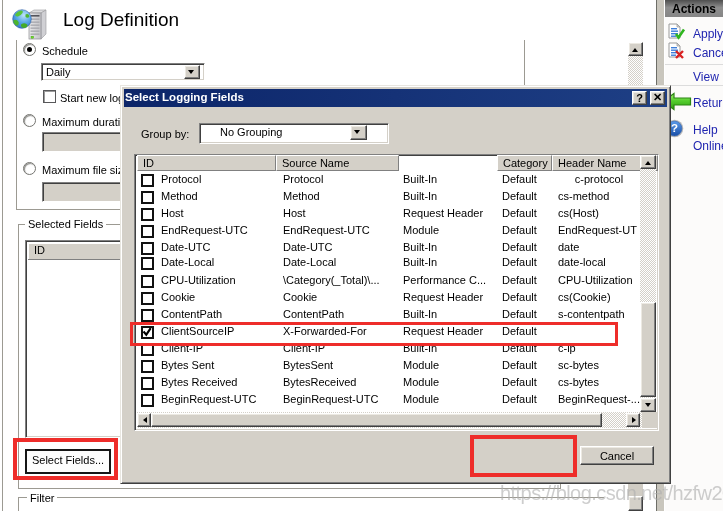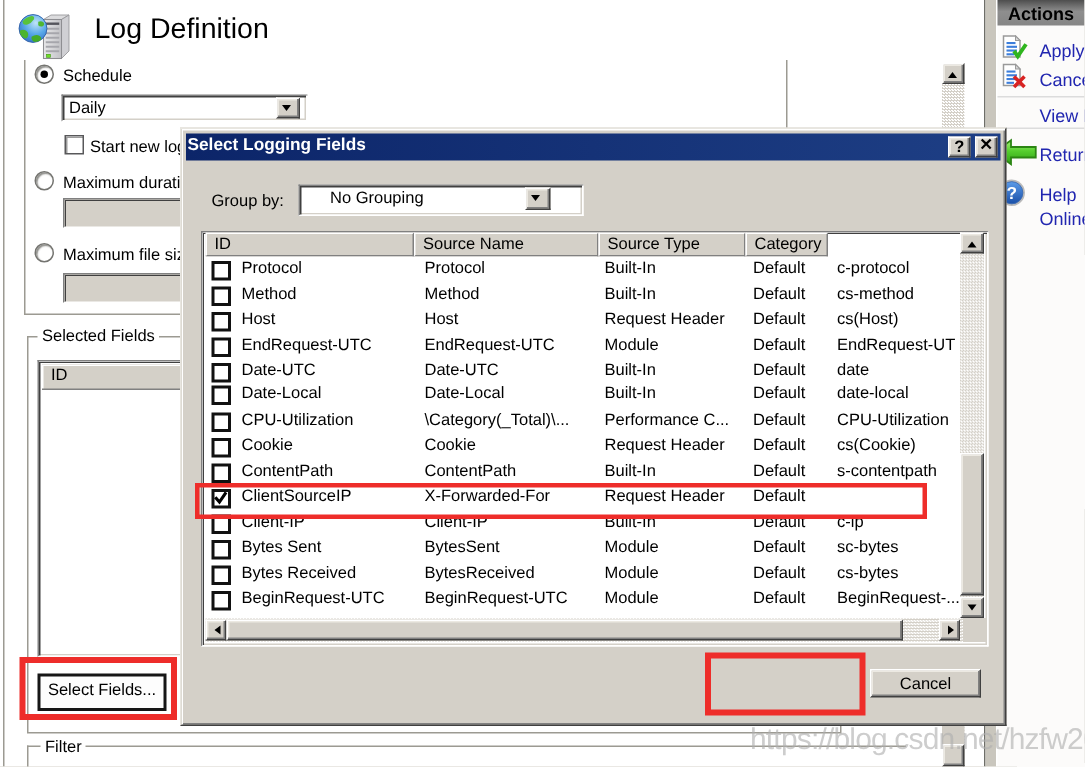--- a/index.html
+++ b/index.html
@@ -172,25 +172,25 @@
   <div style="position:absolute;left:20px;top:42px;">Group by:</div>
 
   <div class="sunken" style="position:absolute;left:78px;top:37px;width:168px;height:17px;background:#fff;padding:2px 0 0 20px;">No Grouping</div>
   <div class="raised" style="position:absolute;left:229px;top:39px;width:15px;height:13px;"></div>
   <div style="position:absolute;left:233px;top:44px;width:0;height:0;border:3.5px solid transparent;border-top:4px solid #000;"></div>
 
   <div class="sunken" style="position:absolute;left:13px;top:68px;width:525px;height:277px;background:#fff;box-sizing:border-box;">
     <div style="position:absolute;left:2px;top:0;width:521px;height:16px;overflow:hidden;">
       <div class="hcol" style="left:0;width:139px;">ID</div>
       <div class="hcol" style="left:139px;width:123px;">Source Name</div>
-      <div class="hcol" style="left:262px;width:98px;">Source Type</div>
       <div class="hcol" style="left:360px;width:55px;">Category</div>
+      <div class="hcol" style="left:415px;width:106px;">Header Name</div>
     </div>
     <div id="rows" style="position:absolute;left:2px;top:17px;width:505px;height:240px;overflow:hidden;">
-      <div class="lvrow" style="top:0;">
+      <div class="lvrow" style="top:0;text-align:center;">
           <span class="k"></span>
           <span class="c0">Protocol</span>
           <span class="c1">Protocol</span>
           <span class="c2">Built-In</span>
           <span class="c3">Default</span>
           <span class="c4">c-protocol</span>
         </div>
       <div class="lvrow" style="top:16.9px;">
           <span class="k"></span>
           <span class="c0">Method</span>

